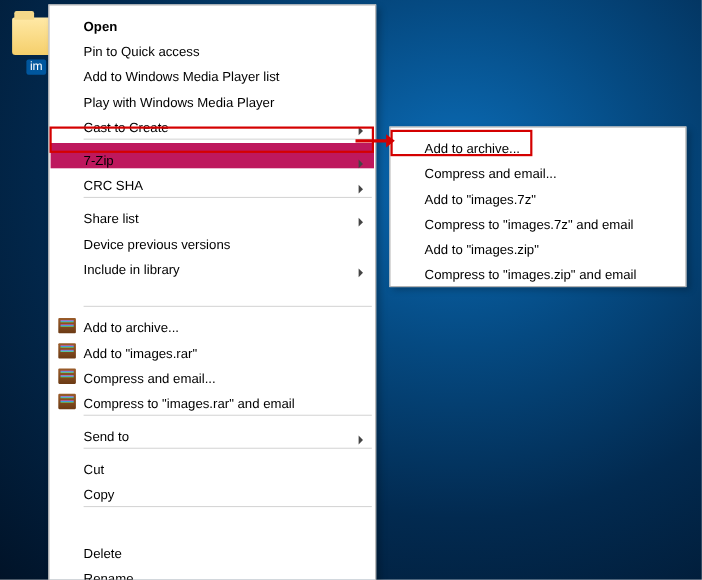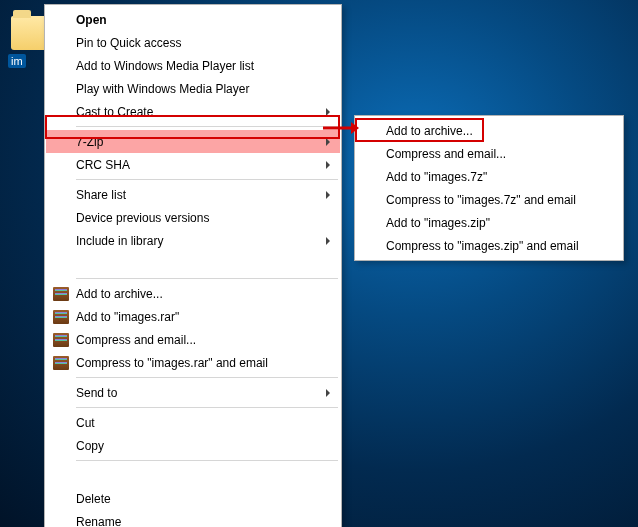--- a/index.html
+++ b/index.html
@@ -14,20 +14,21 @@
   }
   .desktop {
     position: absolute;
     inset: 0;
   }
   .folder {
     position: absolute;
     left: 8px;
     top: 16px;
     width: 50px;
+    text-align: center;
     color: #fff;
     font-size: 11px;
   }
   .folder .icon {
     width: 44px;
     height: 34px;
     margin: 0 auto 4px;
     background: linear-gradient(#ffe9a6, #f5cf6b);
     border-radius: 2px 2px 3px 3px;
     position: relative;
@@ -60,21 +61,21 @@
     top: 4px;
     width: 298px;
   }
   .ctx.sub {
     left: 354px;
     top: 115px;
     width: 270px;
   }
   .ctx .item {
     display: flex;
-    align-items: center;
+    align-items: flex-end;
     height: 23px;
     padding: 0 6px 0 4px;
     position: relative;
     white-space: nowrap;
   }
   .ctx .item .icon-slot {
     width: 22px;
     height: 18px;
     display: flex;
     align-items: center;
@@ -87,21 +88,21 @@
   }
   .ctx .item .arrow {
     width: 0; height: 0;
     border-top: 4px solid transparent;
     border-bottom: 4px solid transparent;
     border-left: 4px solid #444;
     margin-right: 4px;
   }
   .ctx .item.bold .txt { font-weight: 600; }
   .ctx .item.hover {
-    background: #fca5a5;
+    background: #be185d;
   }
   .ctx .sep {
     height: 1px;
     background: #d6d6d6;
     margin: 3px 2px 3px 30px;
   }
 
   .highlight-main {
     position: absolute;
     border: 2px solid #d40000;

